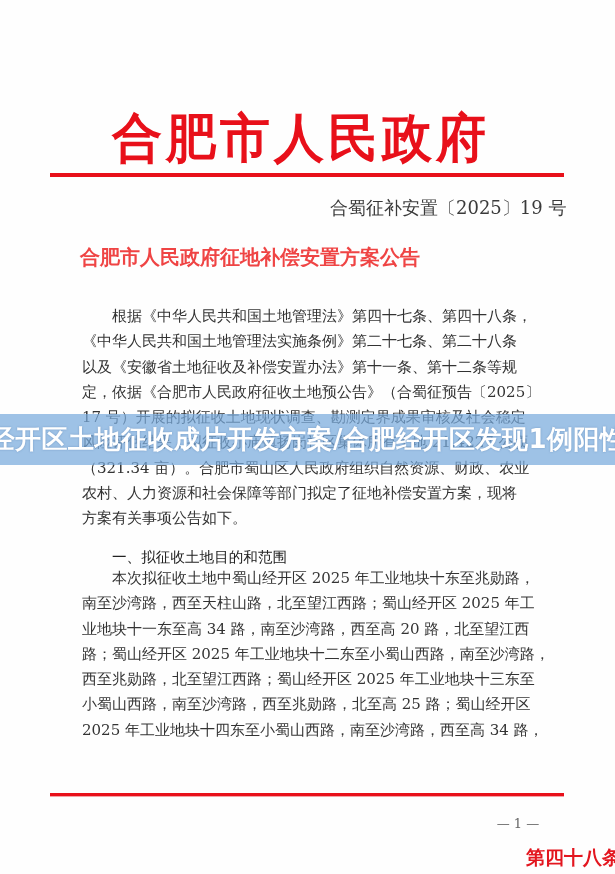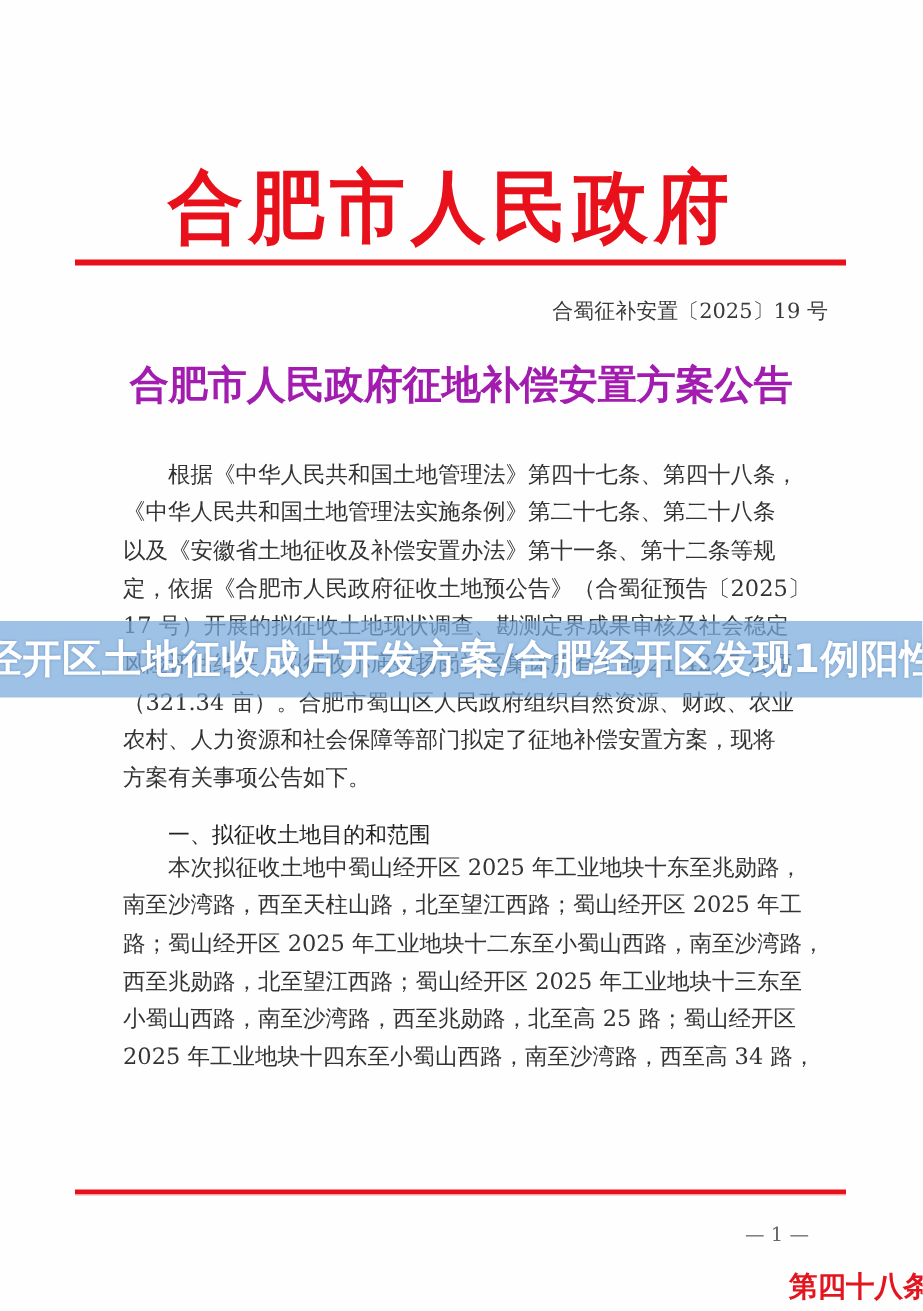--- a/index.html
+++ b/index.html
@@ -17,25 +17,25 @@
     letter-spacing: 4px; text-align: center; white-space: nowrap;
     transform: scaleY(1.05);
   }
   .red-rule {
     position: absolute; left: 50px; width: 514px; height: 4px; background: #e8101a;
   }
   .red-rule.top { top: 173px; height: 4px; }
   .red-rule.bottom { top: 793px; height: 3px; box-shadow: 0 1px 0 #f5a2a6; }
   .doc-number {
     position: absolute; left: 330px; top: 199px; width: 222px;
-    font-size: 14px; line-height: 18px; color: #3a3a3a; text-align: right; white-space: nowrap;
+    font-size: 18px; line-height: 18px; color: #3a3a3a; text-align: right; white-space: nowrap;
   }
   .doc-title {
-    position: absolute; left: 80px; top: 243px; width: 455px; text-align: center;
-    font-size: 26px; line-height: 28px; font-weight: bold; color: #a21caf; white-space: nowrap;
+    position: absolute; left: 80px; top: 243px; width: 455px; text-align: left;
+    font-size: 20px; line-height: 28px; font-weight: bold; color: #ef4444; white-space: nowrap;
   }
   .body-text {
     position: absolute; left: 82px; width: 462px;
     font-size: 15px; line-height: 25.3px; color: #333; white-space: nowrap;
   }
   .body-line { height: 25.3px; overflow: hidden; }
   .para1 { top: 304px; }
   .section-head {
     position: absolute; left: 112px; top: 544px;
     font-family: "DejaVu Sans", "Liberation Sans", sans-serif;
@@ -84,20 +84,21 @@
     <div class="body-line">（321.34 亩）。合肥市蜀山区人民政府组织自然资源、财政、农业</div>
     <div class="body-line">农村、人力资源和社会保障等部门拟定了征地补偿安置方案，现将</div>
     <div class="body-line">方案有关事项公告如下。</div>
   </div>
 
   <div class="section-head">一、拟征收土地目的和范围</div>
 
   <div class="body-text para2">
     <div class="body-line">　　本次拟征收土地中蜀山经开区 2025 年工业地块十东至兆勋路，</div>
     <div class="body-line">南至沙湾路，西至天柱山路，北至望江西路；蜀山经开区 2025 年工</div>
+    <div class="body-line">业地块十一东至高 34 路，南至沙湾路，西至高 20 路，北至望江西</div>
     <div class="body-line">路；蜀山经开区 2025 年工业地块十二东至小蜀山西路，南至沙湾路，</div>
     <div class="body-line">西至兆勋路，北至望江西路；蜀山经开区 2025 年工业地块十三东至</div>
     <div class="body-line">小蜀山西路，南至沙湾路，西至兆勋路，北至高 25 路；蜀山经开区</div>
     <div class="body-line">2025 年工业地块十四东至小蜀山西路，南至沙湾路，西至高 34 路，</div>
   </div>
 
   <div class="red-rule bottom"></div>
   <div class="page-number">— 1 —</div>
 
   <div class="banner">

